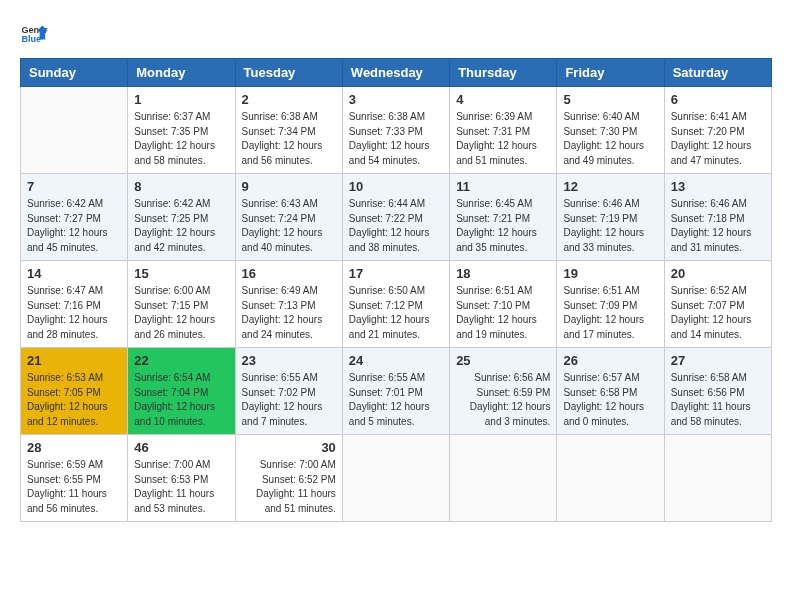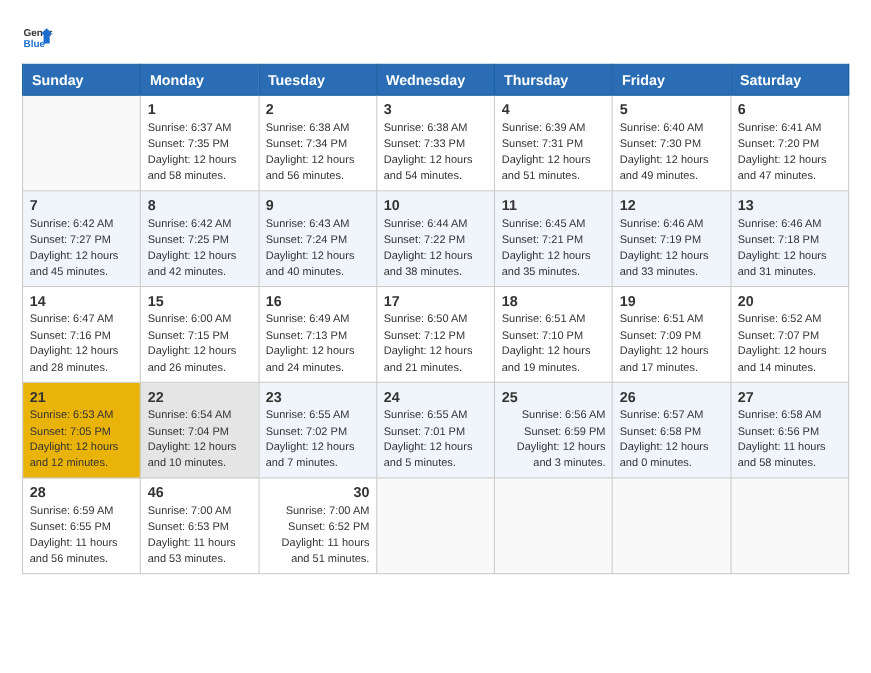--- a/index.html
+++ b/index.html
@@ -259,21 +259,21 @@
         </td>
       </tr>
       <tr>
         <td style="background-color: #eab308;">
           <div class="day-num">21</div>
           <div class="day-info" style="white-space: pre-line;">Sunrise: 6:53 AM
 Sunset: 7:05 PM
 Daylight: 12 hours
 and 12 minutes.</div>
         </td>
-        <td style="background-color: #e5e5e5;">
+        <td style="background-color: #22c55e;">
           <div class="day-num">22</div>
           <div class="day-info" style="white-space: pre-line;">Sunrise: 6:54 AM
 Sunset: 7:04 PM
 Daylight: 12 hours
 and 10 minutes.</div>
         </td>
         <td style="background-color: rgb(240, 245, 251);">
           <div class="day-num">23</div>
           <div class="day-info" style="white-space: pre-line;">Sunrise: 6:55 AM
 Sunset: 7:02 PM

